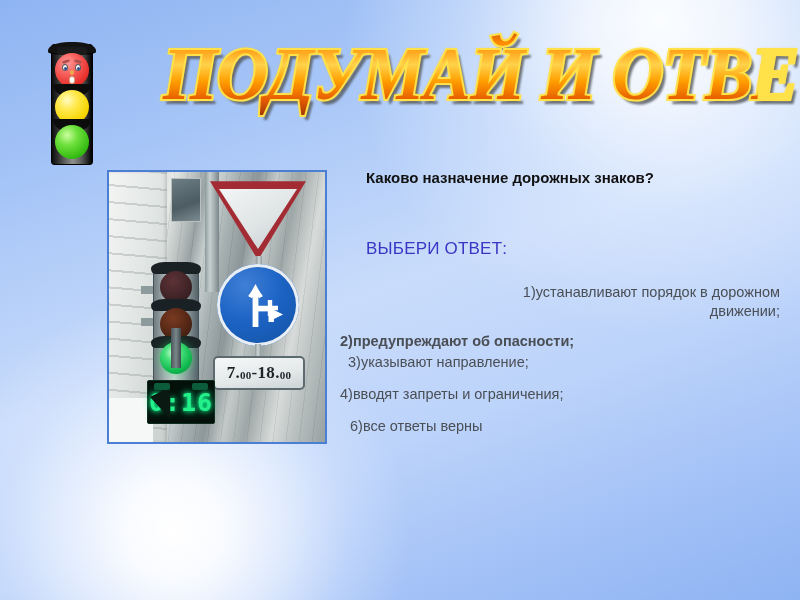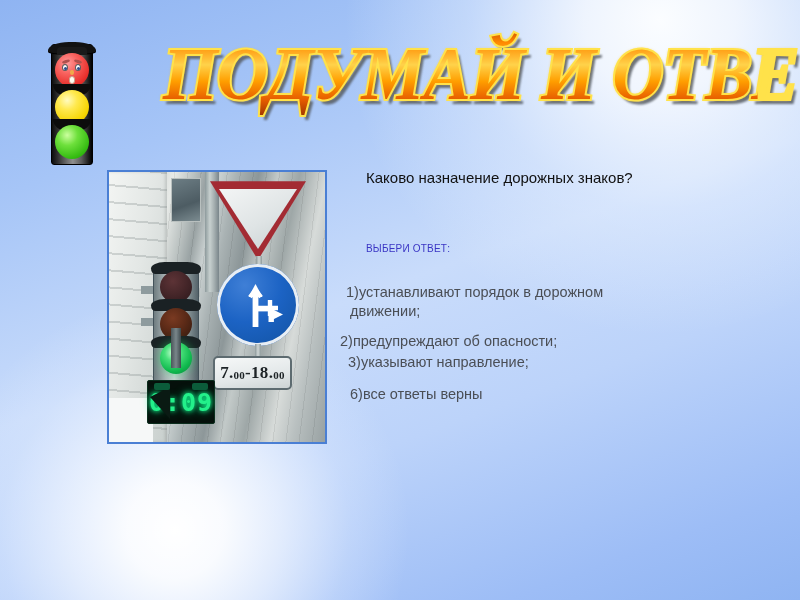--- a/index.html
+++ b/index.html
@@ -141,21 +141,21 @@
 
   
   #dir-sign { position:absolute; left:108px; top:92px; width:82px; height:82px; border-radius:50%;
     background:radial-gradient(circle at 34% 26%, #3f7fd6 0%, #1c63c4 45%, #11519f 100%);
     box-shadow:inset 0 0 0 3px #e8eef4;
   }
   #dir-sign svg { position:absolute; left:0; top:0; }
 
   
   #time-plate {
-    position:absolute; left:104px; top:184px; width:79px; height:34px;
+    position:absolute; left:104px; top:184px; width:92px; height:34px;
     background:linear-gradient(170deg,#f6f8f8 0%, #e3e8e9 60%, #ccd3d4 100%);
     border:2px solid #5d6b70; border-radius:5px;
     display:flex; align-items:center; justify-content:center;
   }
   #time-plate .tp {
     font-family:"Liberation Serif", serif; font-weight:bold; font-size:17px; color:#1d2326;
     letter-spacing:.3px; white-space:nowrap;
   }
   #time-plate .tp sub { font-size:11px; vertical-align:baseline; position:relative; top:1px; }
 
@@ -192,32 +192,32 @@
   }
   #countdown:before{
     content:""; position:absolute; left:-20px; top:6px; width:22px; height:0;
     border-top:10px solid transparent; border-bottom:22px solid transparent; border-right:20px solid #0a1a13;
   }
   .cd-tab { position:absolute; top:2px; width:16px; height:7px; background:#0b5c3a; border-radius:2px; }
 
   
   #question {
     position:absolute; left:366px; top:168px; width:330px;
-    font-size:15px; font-weight:normal; color:#111; line-height:20px;
+    font-size:15px; font-weight:bold; color:#111; line-height:20px;
   }
   #choose {
     position:absolute; left:366px; top:239px;
-    font-size:10px; color:#3a35c4; line-height:20px; letter-spacing:.2px;
+    font-size:17px; color:#3a35c4; line-height:20px; letter-spacing:.2px;
   }
   #answers { position:absolute; left:340px; top:283px; width:440px; }
   .ans {
     color:#4a4e55; font-size:14.5px; line-height:19px; white-space:pre-wrap;
   }
-  .ans.a1 { margin-left:6px; }
-  .ans.a2 { margin-top:11px; margin-left:0; }
+  .ans.a1 { margin-left:6px;text-align:right; }
+  .ans.a2 { margin-top:11px; margin-left:0;font-weight:bold; }
   .ans.a3 { margin-top:2px; margin-left:8px; }
   .ans.a4 { margin-top:13px; margin-left:0; }
   .ans.a5 { margin-top:13px; margin-left:10px; }
 </style>
 </head>
 <body>
 
 <div id="slide">
 
   <div id="cartoon-light">
@@ -286,29 +286,30 @@
         <div class="pl-hood h2"></div>
         <div class="pl-lens pl-yel"></div>
         <div class="pl-hood h3"></div>
         <div class="pl-lens pl-grn"></div>
       </div>
       <div class="pl-post" style="left:62px;"></div>
 
       <div id="countdown">
         <div class="cd-tab" style="left:6px;"></div>
         <div class="cd-tab" style="left:44px;"></div>
-        <span class="cd">0:09</span>
+        <span class="cd">0:16</span>
       </div>
     </div>
   </div>
 
   <div id="question">Каково назначение дорожных знаков?</div>
   <div id="choose">ВЫБЕРИ ОТВЕТ:</div>
 
   <div id="answers">
     <div class="ans a1">1)устанавливают порядок в дорожном
  движении;</div>
     <div class="ans a2">2)предупреждают об опасности;</div>
     <div class="ans a3">3)указывают направление;</div>
+    <div class="ans a4">4)вводят запреты и ограничения;</div>
     <div class="ans a5">6)все ответы верны</div>
   </div>
 
 </div>
 
 </body></html>

